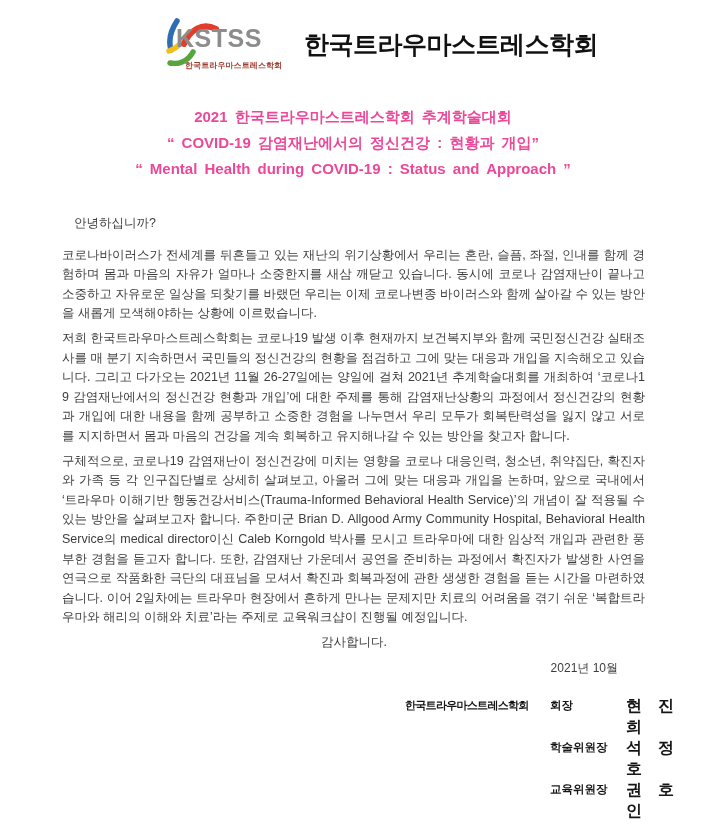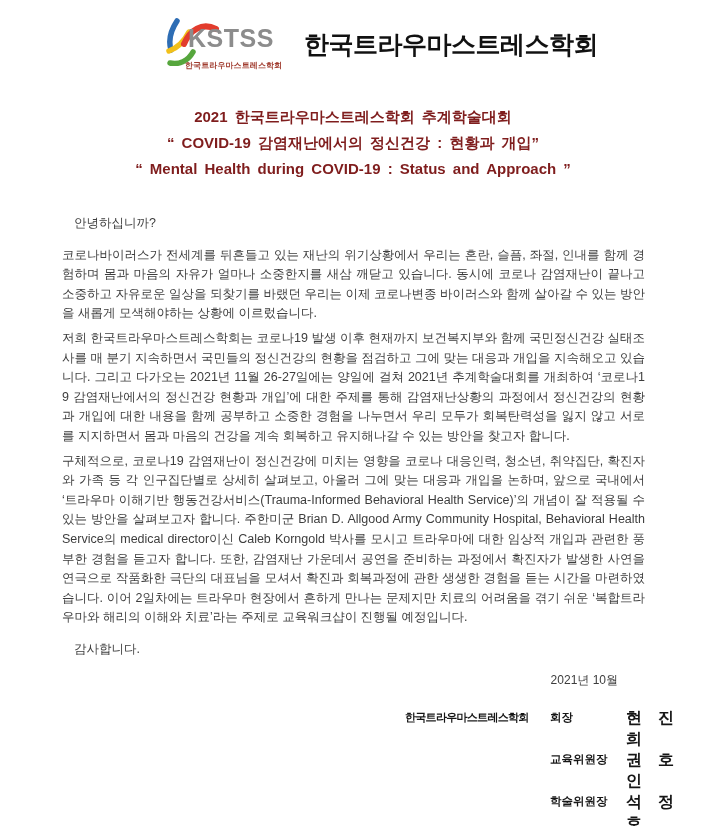--- a/index.html
+++ b/index.html
@@ -11,50 +11,50 @@
   .page { position:relative; width:706px; height:826px; background:#fff; }
 
   
   .header {
     display:flex; align-items:flex-start; justify-content:center;
     padding-top:14px; height:64px; transform:translateX(28px);
   }
   .logo { position:relative; width:122px; height:64px; flex:none; }
   .logo svg { position:absolute; left:0; top:4px; }
   .logo-acronym {
-    position:absolute; left:24px; top:10px;
+    position:absolute; left:12px; top:10px;
     font-size:25px; font-weight:bold; color:#8c8c8c; letter-spacing:0.5px;
     white-space:nowrap;
   }
   .logo-sub {
     position:absolute; left:21px; top:46px;
     font-size:8px; font-weight:bold; color:#a03b2e; letter-spacing:0.1px;
     white-space:nowrap;
   }
   .org-name {
     margin-left:18px; margin-top:14px;
     font-size:25px; font-weight:bold; color:#111; letter-spacing:-0.5px;
     white-space:nowrap;
   }
 
   
   .title-block {
     margin-top:26px; text-align:center;
-    font-weight:bold; color:#7f1d1d;
+    font-weight:bold; color:#ec4899;
   }
   .title-line { font-size:15px; line-height:26px; word-spacing:3px; }
 
   
   .body-text { margin:32px 60px 0 62px; color:#3d3d3d; }
   .body-text p {
     font-size:12.5px; line-height:19.6px;
     margin:0 1px 5px 0; text-align:justify; word-break:break-all;
   }
   .body-text p.greeting { margin:12px; text-align:left; }
-  .body-text p.thanks { margin:12px; text-align:left; }
+  .body-text p.thanks { margin:0; text-align:center; }
 
   .date-line {
     margin-top:7px; padding-right:28px;
     font-size:12px; line-height:19.6px; text-align:right; color:#3d3d3d;
   }
 
   
   .signature { margin-top:16px; }
   .sig-row {
     display:flex; justify-content:flex-end; padding-right:32px;
@@ -99,23 +99,23 @@
   </div>
 
   <div class="signature">
     <div class="sig-row">
       <span class="sig-org">한국트라우마스트레스학회</span>
       <span class="sig-role">회장</span>
       <span class="sig-name">현 진 희</span>
     </div>
     <div class="sig-row">
       <span class="sig-org"></span>
-      <span class="sig-role">교육위원장</span>
-      <span class="sig-name">권 호 인</span>
+      <span class="sig-role">학술위원장</span>
+      <span class="sig-name">석 정 호</span>
     </div>
     <div class="sig-row">
       <span class="sig-org"></span>
-      <span class="sig-role">학술위원장</span>
-      <span class="sig-name">석 정 호</span>
+      <span class="sig-role">교육위원장</span>
+      <span class="sig-name">권 호 인</span>
     </div>
   </div>
 
 </div>
 
 </body></html>

